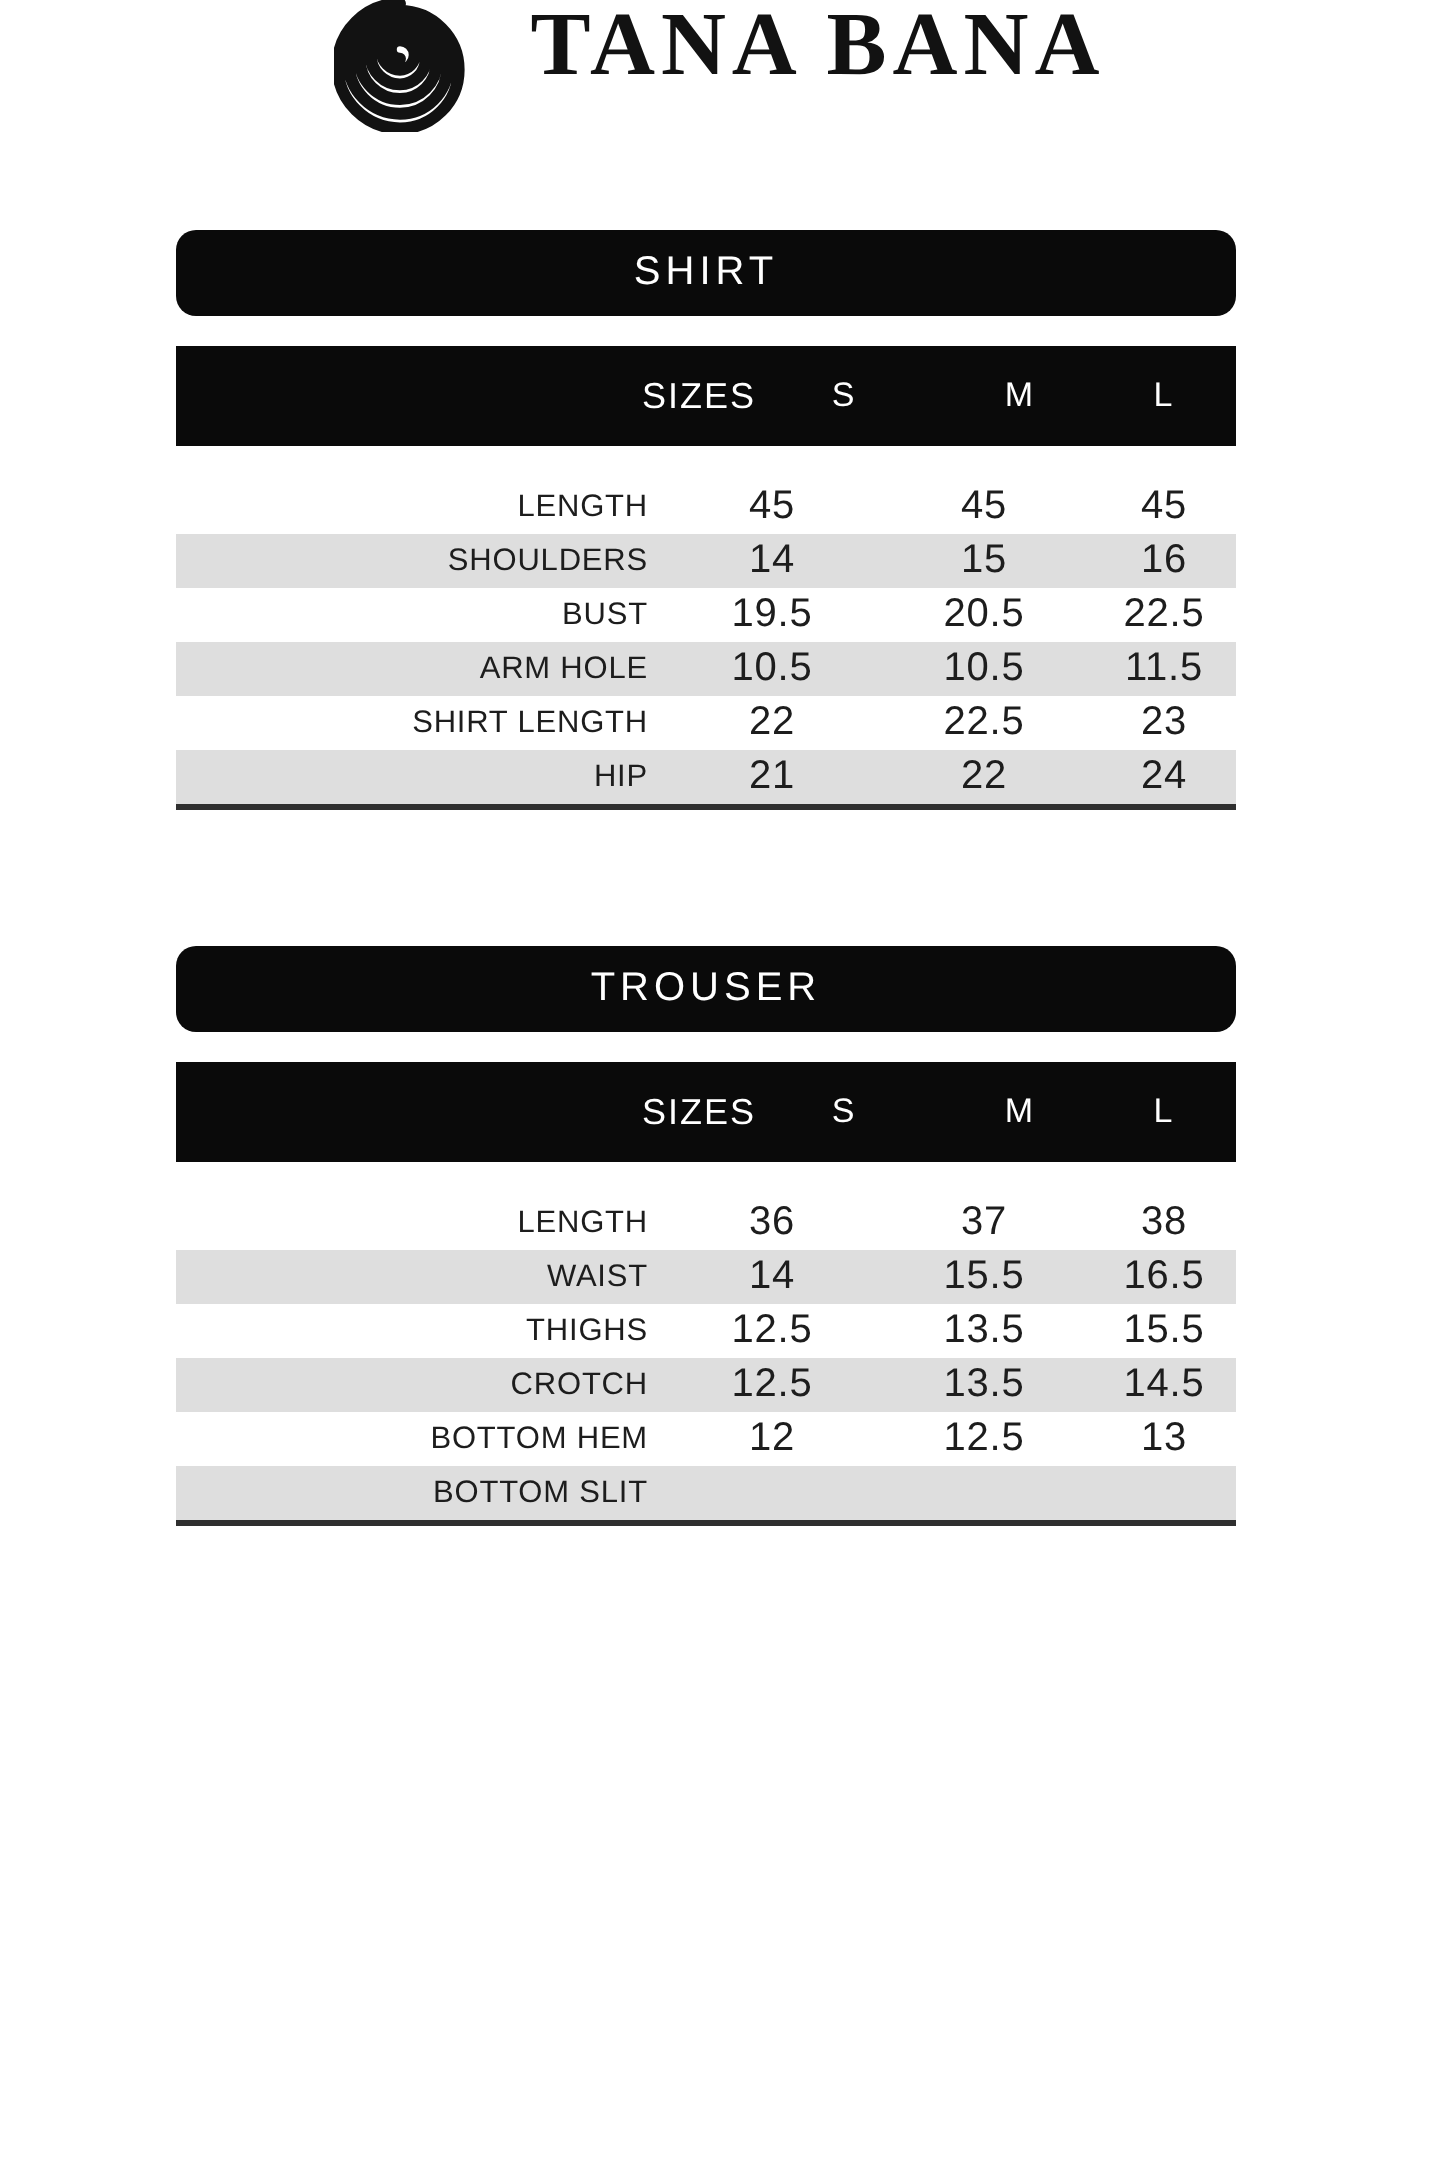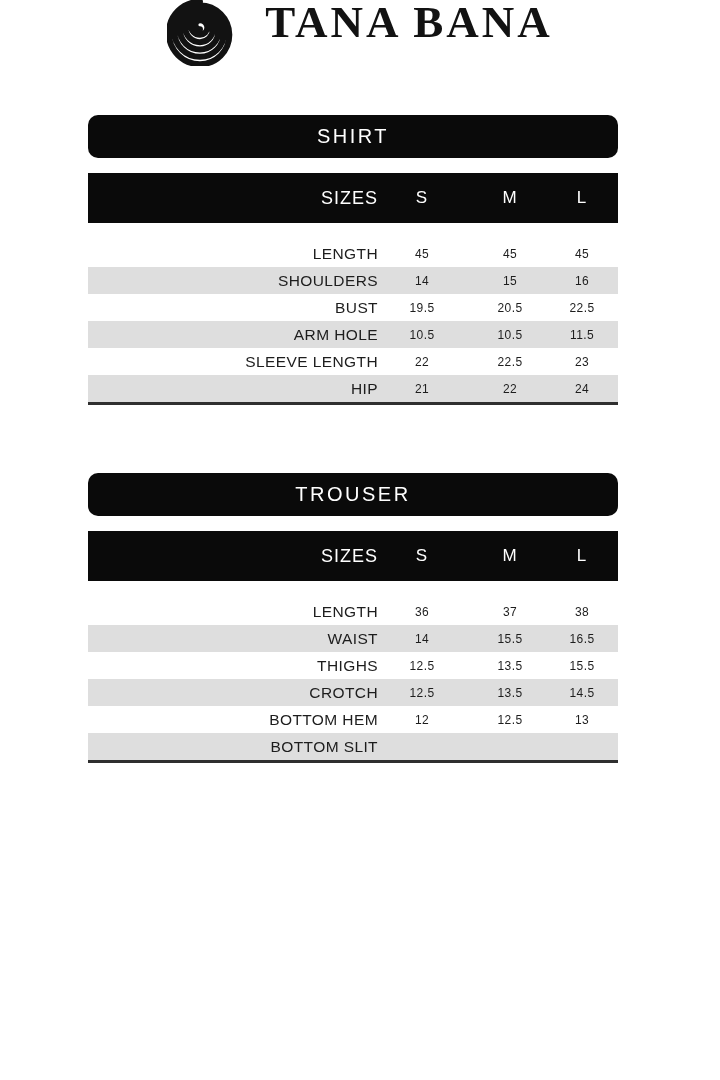--- a/index.html
+++ b/index.html
@@ -45,25 +45,25 @@
   .thead{
     margin-top:15px;height:50px;background:var(--banner-bg);color:var(--banner-text);
     display:flex;align-items:center;
     padding-left:14px;padding-right:8px;
     font-size:18px;letter-spacing:1px;
   }
   .tbody{margin-top:17px;border-bottom:3px solid var(--table-border);}
   .trow{
     height:27px;display:flex;align-items:center;
     padding-left:14px;padding-right:8px;
-    font-size:15.5px;letter-spacing:0.4px;background:transparent;
+    font-size:15.5px;letter-spacing:0.4px;background:transparent;gap:18px;
   }
   .trow.alt{background:var(--row-alt-bg);padding-left:26px;}
   .label{flex:1 1 auto;text-align:right;}
-  .col{flex:0 0 88px;width:88px;text-align:center;font-size:12px;}
+  .col{flex:0 0 88px;width:88px;text-align:center;font-size:20px;}
   .col.col-l{flex:0 0 56px;width:56px;}
   .thead .col{font-size:17px;}
 </style>
 </head>
 <body>
 
 <div class="page">
 
   <div class="logo">
     <svg class="logo-icon" viewBox="0 0 72 72" aria-hidden="true">
@@ -115,21 +115,21 @@
             <span class="col">20.5</span>
             <span class="col col-l">22.5</span>
           </div>
           <div class="trow alt">
             <span class="label">ARM HOLE</span>
             <span class="col">10.5</span>
             <span class="col">10.5</span>
             <span class="col col-l">11.5</span>
           </div>
           <div class="trow">
-            <span class="label">SLEEVE LENGTH</span>
+            <span class="label">SHIRT LENGTH</span>
             <span class="col">22</span>
             <span class="col">22.5</span>
             <span class="col col-l">23</span>
           </div>
           <div class="trow alt">
             <span class="label">HIP</span>
             <span class="col">21</span>
             <span class="col">22</span>
             <span class="col col-l">24</span>
           </div>

